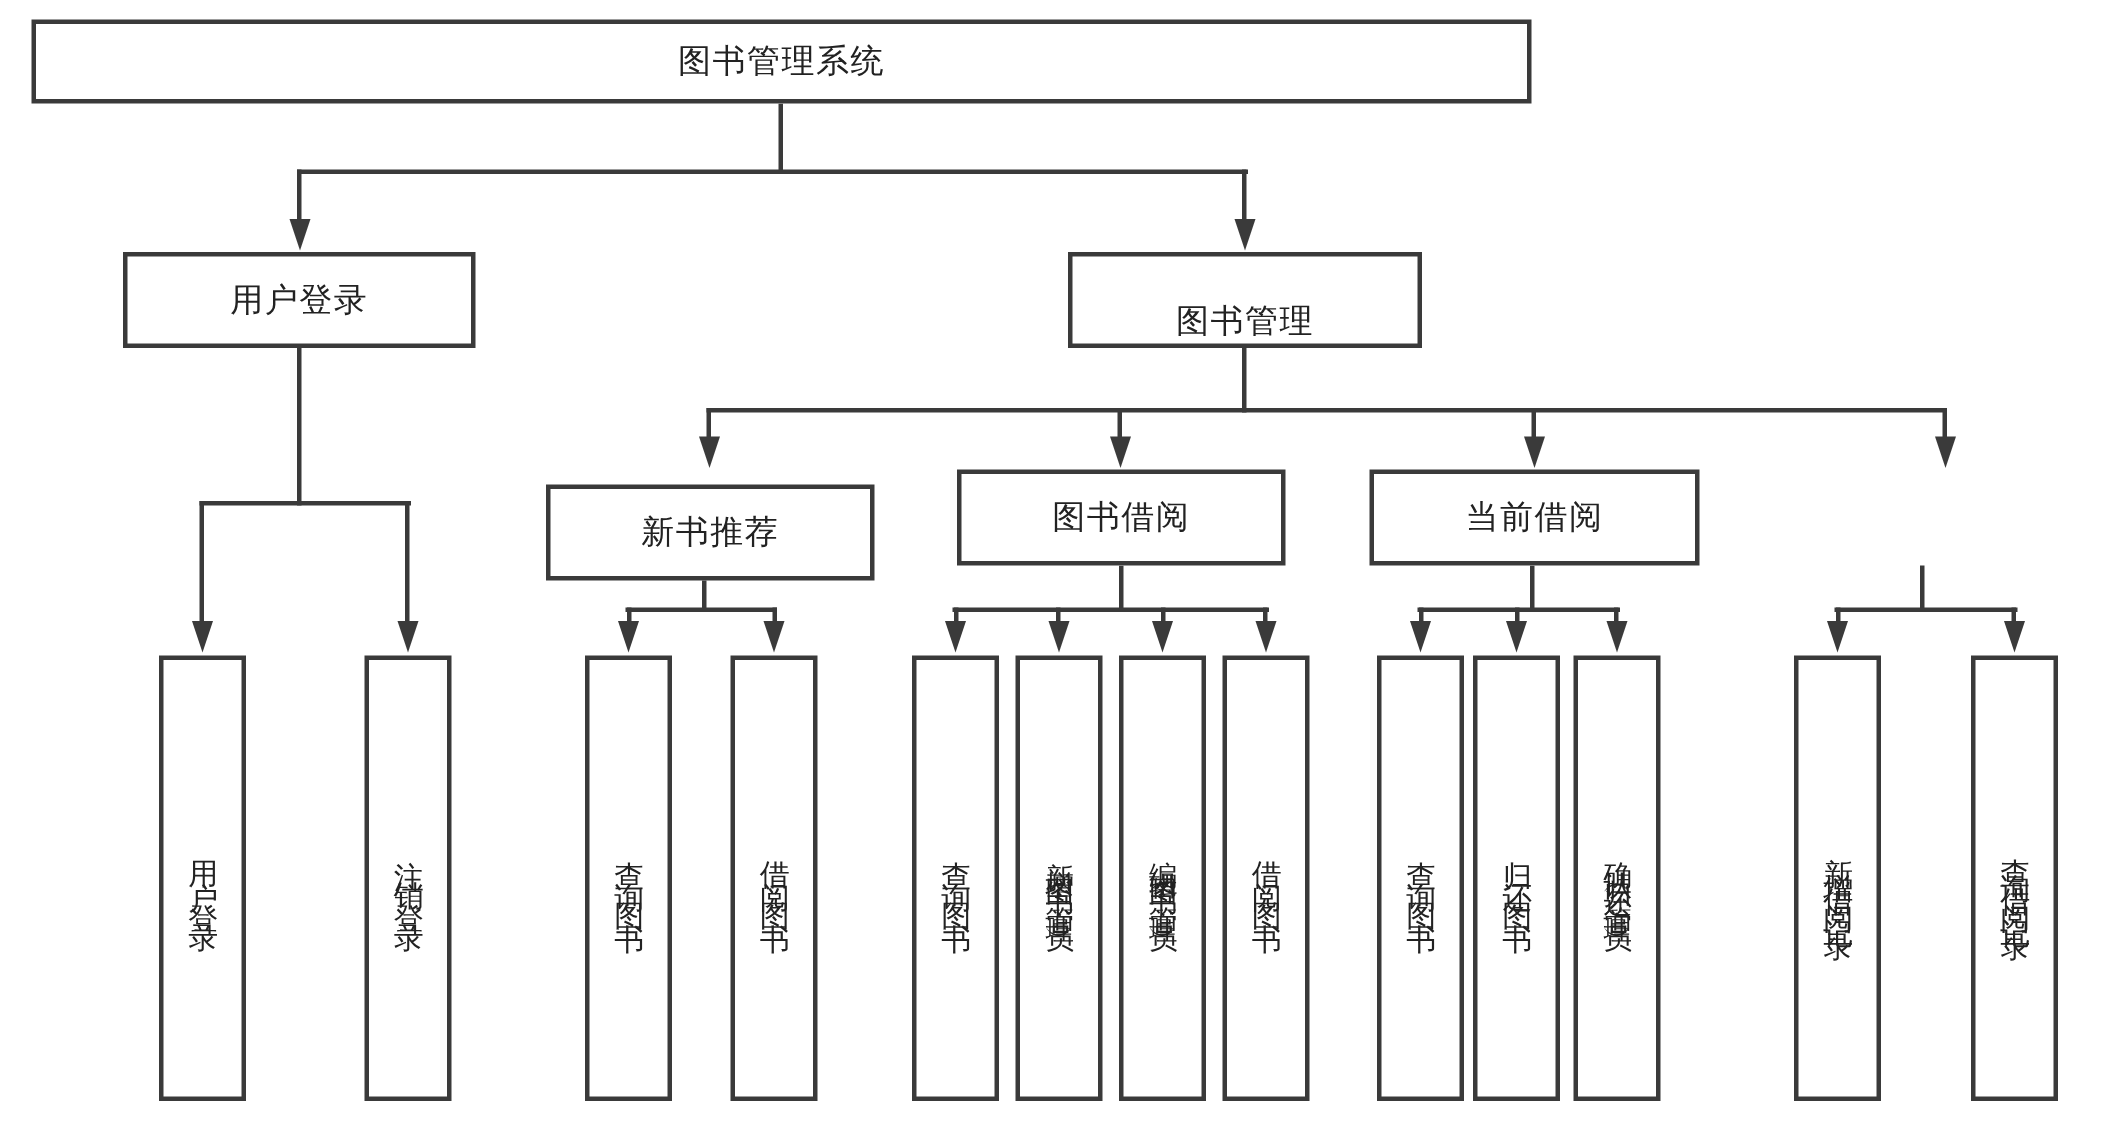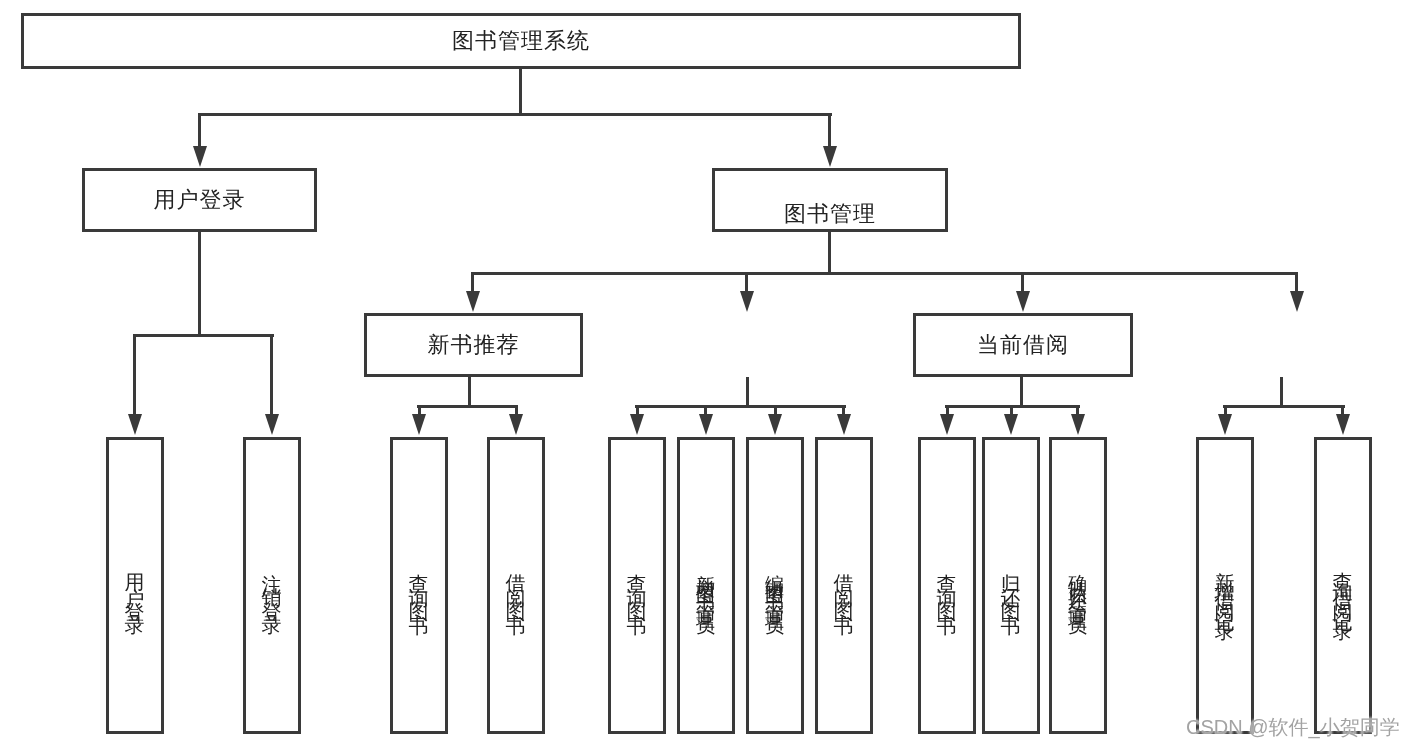--- a/index.html
+++ b/index.html
@@ -63,22 +63,25 @@
   <div class="h" style="left:471px; top:272px; width:827px;"></div>
   <div class="v" style="left:471px;  top:272px; height:22px;"></div>
   <div class="arr" style="left:466px;  top:291px;"></div>
   <div class="v" style="left:745px;  top:272px; height:22px;"></div>
   <div class="arr" style="left:740px;  top:291px;"></div>
   <div class="v" style="left:1021px; top:272px; height:22px;"></div>
   <div class="arr" style="left:1016px; top:291px;"></div>
   <div class="v" style="left:1295px; top:272px; height:22px;"></div>
   <div class="arr" style="left:1290px; top:291px;"></div>
 
-  <div class="box" style="left:364px; top:313px; width:219px; height:64px;">
+  <div class="box" style="left:364px; top:323px; width:219px; height:64px;">
     <span>新书推荐</span>
+  </div>
+  <div class="box" style="left:638px; top:313px; width:219px; height:64px;">
+    <span>图书借阅</span>
   </div>
   <div class="box" style="left:913px; top:313px; width:220px; height:64px;">
     <span>当前借阅</span>
   </div>
 
   <div class="v" style="left:468px;  top:377px; height:31px;"></div>
   <div class="v" style="left:746px;  top:377px; height:31px;"></div>
   <div class="v" style="left:1020px; top:377px; height:31px;"></div>
   <div class="v" style="left:1280px; top:377px; height:31px;"></div>
 
@@ -147,15 +150,14 @@
     <span>确认归还（管理员）</span>
   </div>
 
   <div class="vbox ls6" style="left:1196px;">
     <span>新增借阅记录</span>
   </div>
   <div class="vbox ls6" style="left:1314px;">
     <span>查询借阅记录</span>
   </div>
 
-  <div class="watermark">CSDN @软件_小贺同学</div>
 
 </div>
 
 </body></html>

